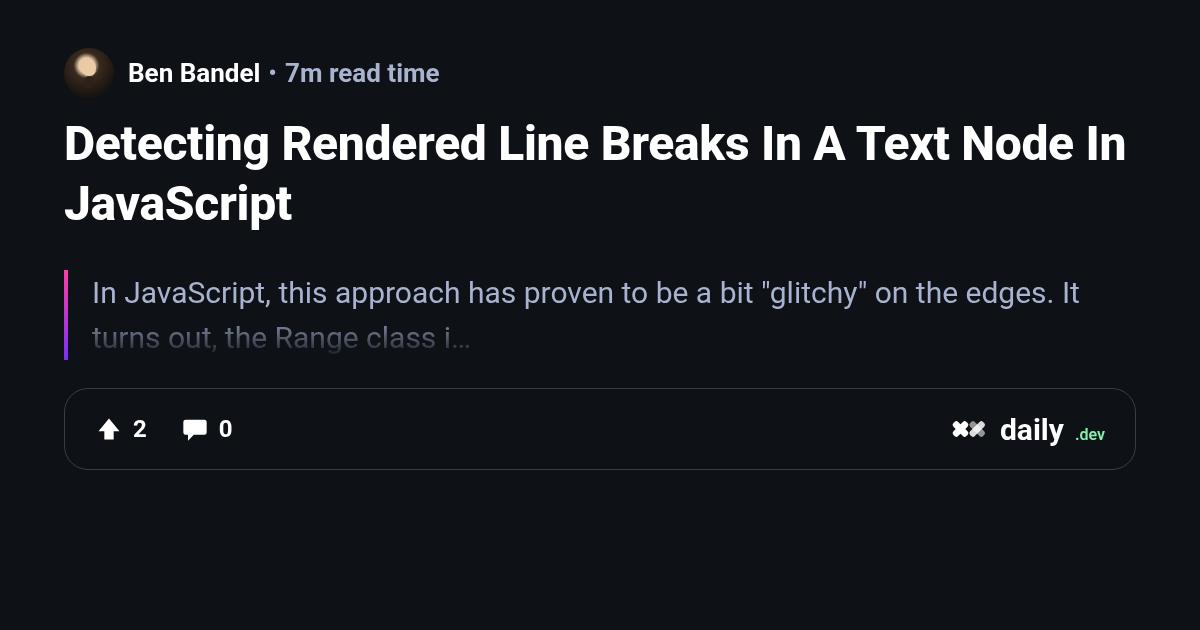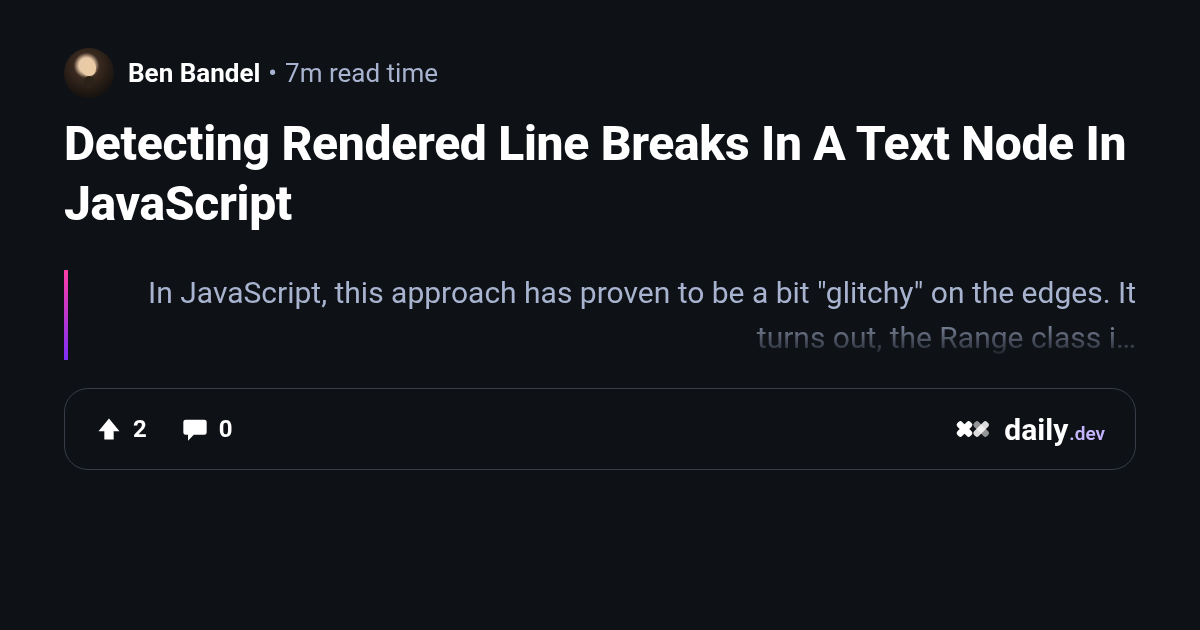--- a/index.html
+++ b/index.html
@@ -41,36 +41,35 @@
     box-shadow: 0 14px 0 -2px #2c2218;
   }
   .author-line {
     display: flex;
     align-items: flex-end;
     gap: 8px;
     font-size: 26px;
   }
   .author-name { color: #ffffff; font-weight: 700; }
   .meta-sep { color: #a8b3cf; }
-  .read-time { color: #a8b3cf; font-weight: 400; }
+  .read-time { color: #a8b3cf; font-weight: 700; }
   .title {
     color: #ffffff;
     font-size: 48px;
     font-weight: 800;
     line-height: 1.25;
     margin-top: 16px;
     letter-spacing: -0.3px;
   }
   .excerpt-wrap {
     margin-top: 36px;
     border-left: 4px solid;
     border-image: linear-gradient(180deg, #ff3ea5 0%, #7b2ff7 100%) 1;
     padding-left: 24px;
     position: relative;
-    text-align: right;
   }
   .excerpt {
     color: #a8b3cf;
     font-size: 30px;
     line-height: 1.5;
     font-weight: 400;
     max-height: 92px;
     overflow: hidden;
     -webkit-mask-image: linear-gradient(180deg, #000 45%, rgba(0,0,0,0));
     mask-image: linear-gradient(180deg, #000 45%, rgba(0,0,0,0));
@@ -84,21 +83,21 @@
     align-items: center;
     padding: 0 30px;
     justify-content: space-between;
   }
   .stats { display: flex; align-items: center; gap: 34px; }
   .stat { display: flex; align-items: center; gap: 10px; color: #ffffff; font-weight: 700; font-size: 24px; }
   .stat svg { width: 28px; height: 28px; }
   .brand { display: flex; align-items: center; gap: 12px; color: #ffffff; }
   .brand-logo { width: 40px; height: 40px; }
   .brand-text { font-size: 30px; font-weight: 700; display:flex; align-items:baseline;text-align:center; }
-  .brand-dev { font-size: 19px; font-weight: 600; color: #c4b5fd; margin-left:1px;}
+  .brand-dev { font-size: 16px; font-weight: 600; color: #86efac; margin-left:11px;}
 </style>
 </head>
 <body>
 
 <div class="card">
 
   <div class="header">
     <div class="avatar"></div>
     <div class="author-line">
       <span class="author-name">Ben Bandel</span>

